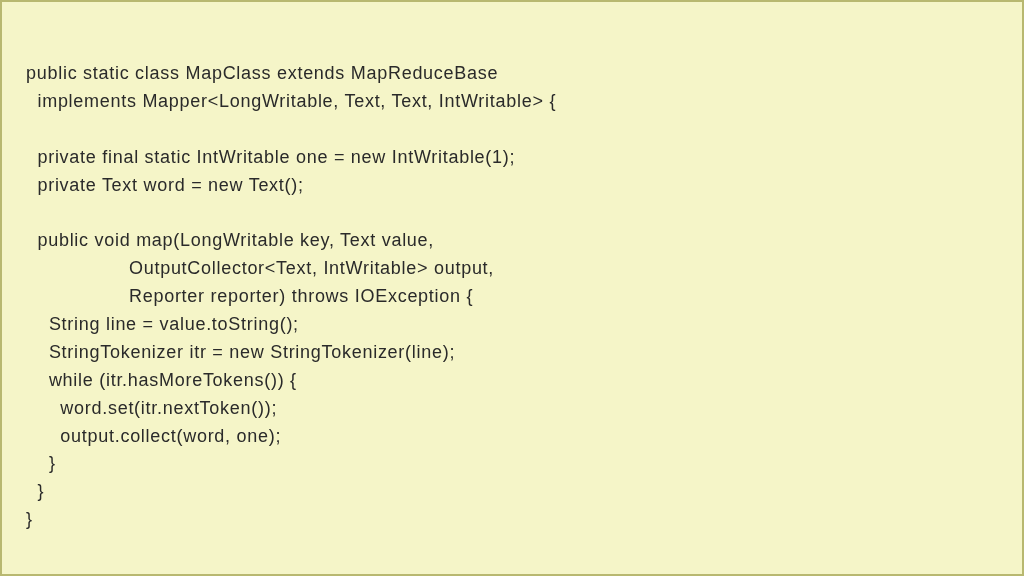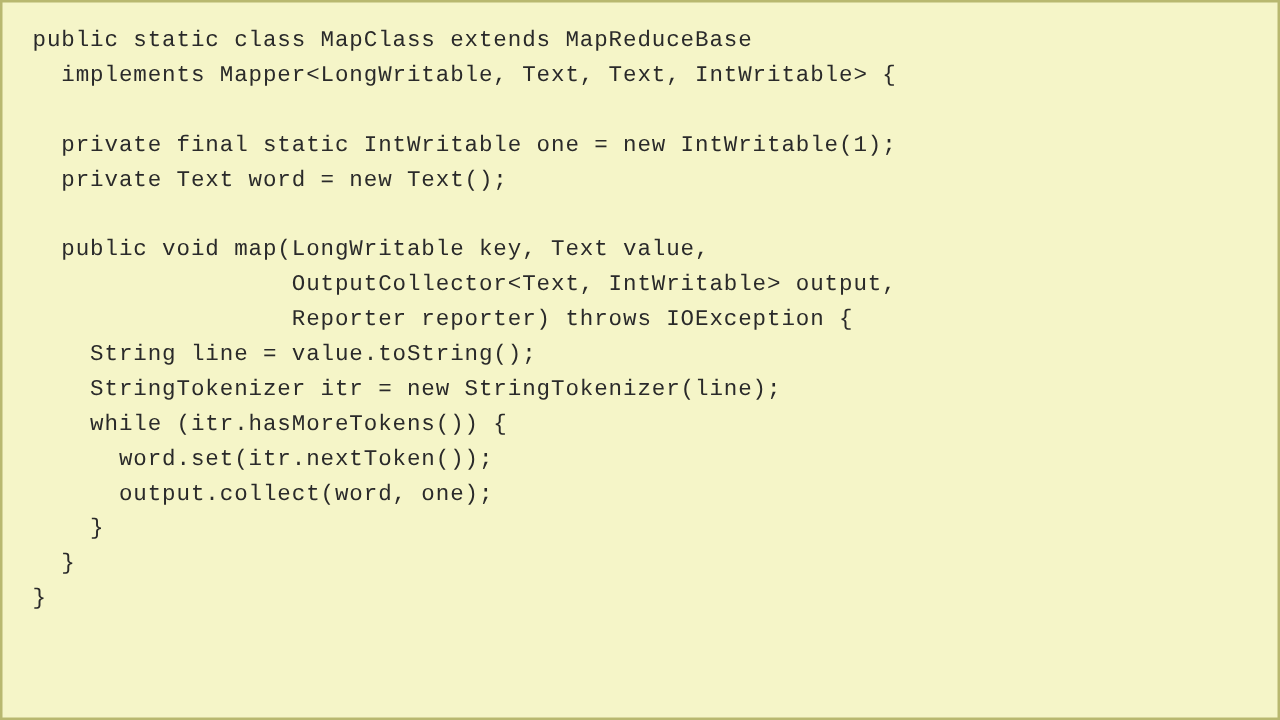--- a/index.html
+++ b/index.html
@@ -20,26 +20,27 @@
     .code-container {
       width: 1024px;
       height: 576px;
       background-color: #f5f5c8;
       border: 2px solid #b8b870;
       padding: 18px 24px;
       overflow: hidden;
     }
 
     .code-block {
-      font-family: Liberation Mono, monospace;
+      font-family: Liberation Sans, sans-serif;
       font-size: 18px;
       line-height: 1.55;
       color: #2a2a2a;
       white-space: pre;
       letter-spacing: 0.04em;
+      margin-top: 40px;
     }
   </style>
 </head>
 <body>
 
 <div class="code-container">
   <pre class="code-block">public static class MapClass extends MapReduceBase
   implements Mapper&lt;LongWritable, Text, Text, IntWritable&gt; {
 
   private final static IntWritable one = new IntWritable(1);

